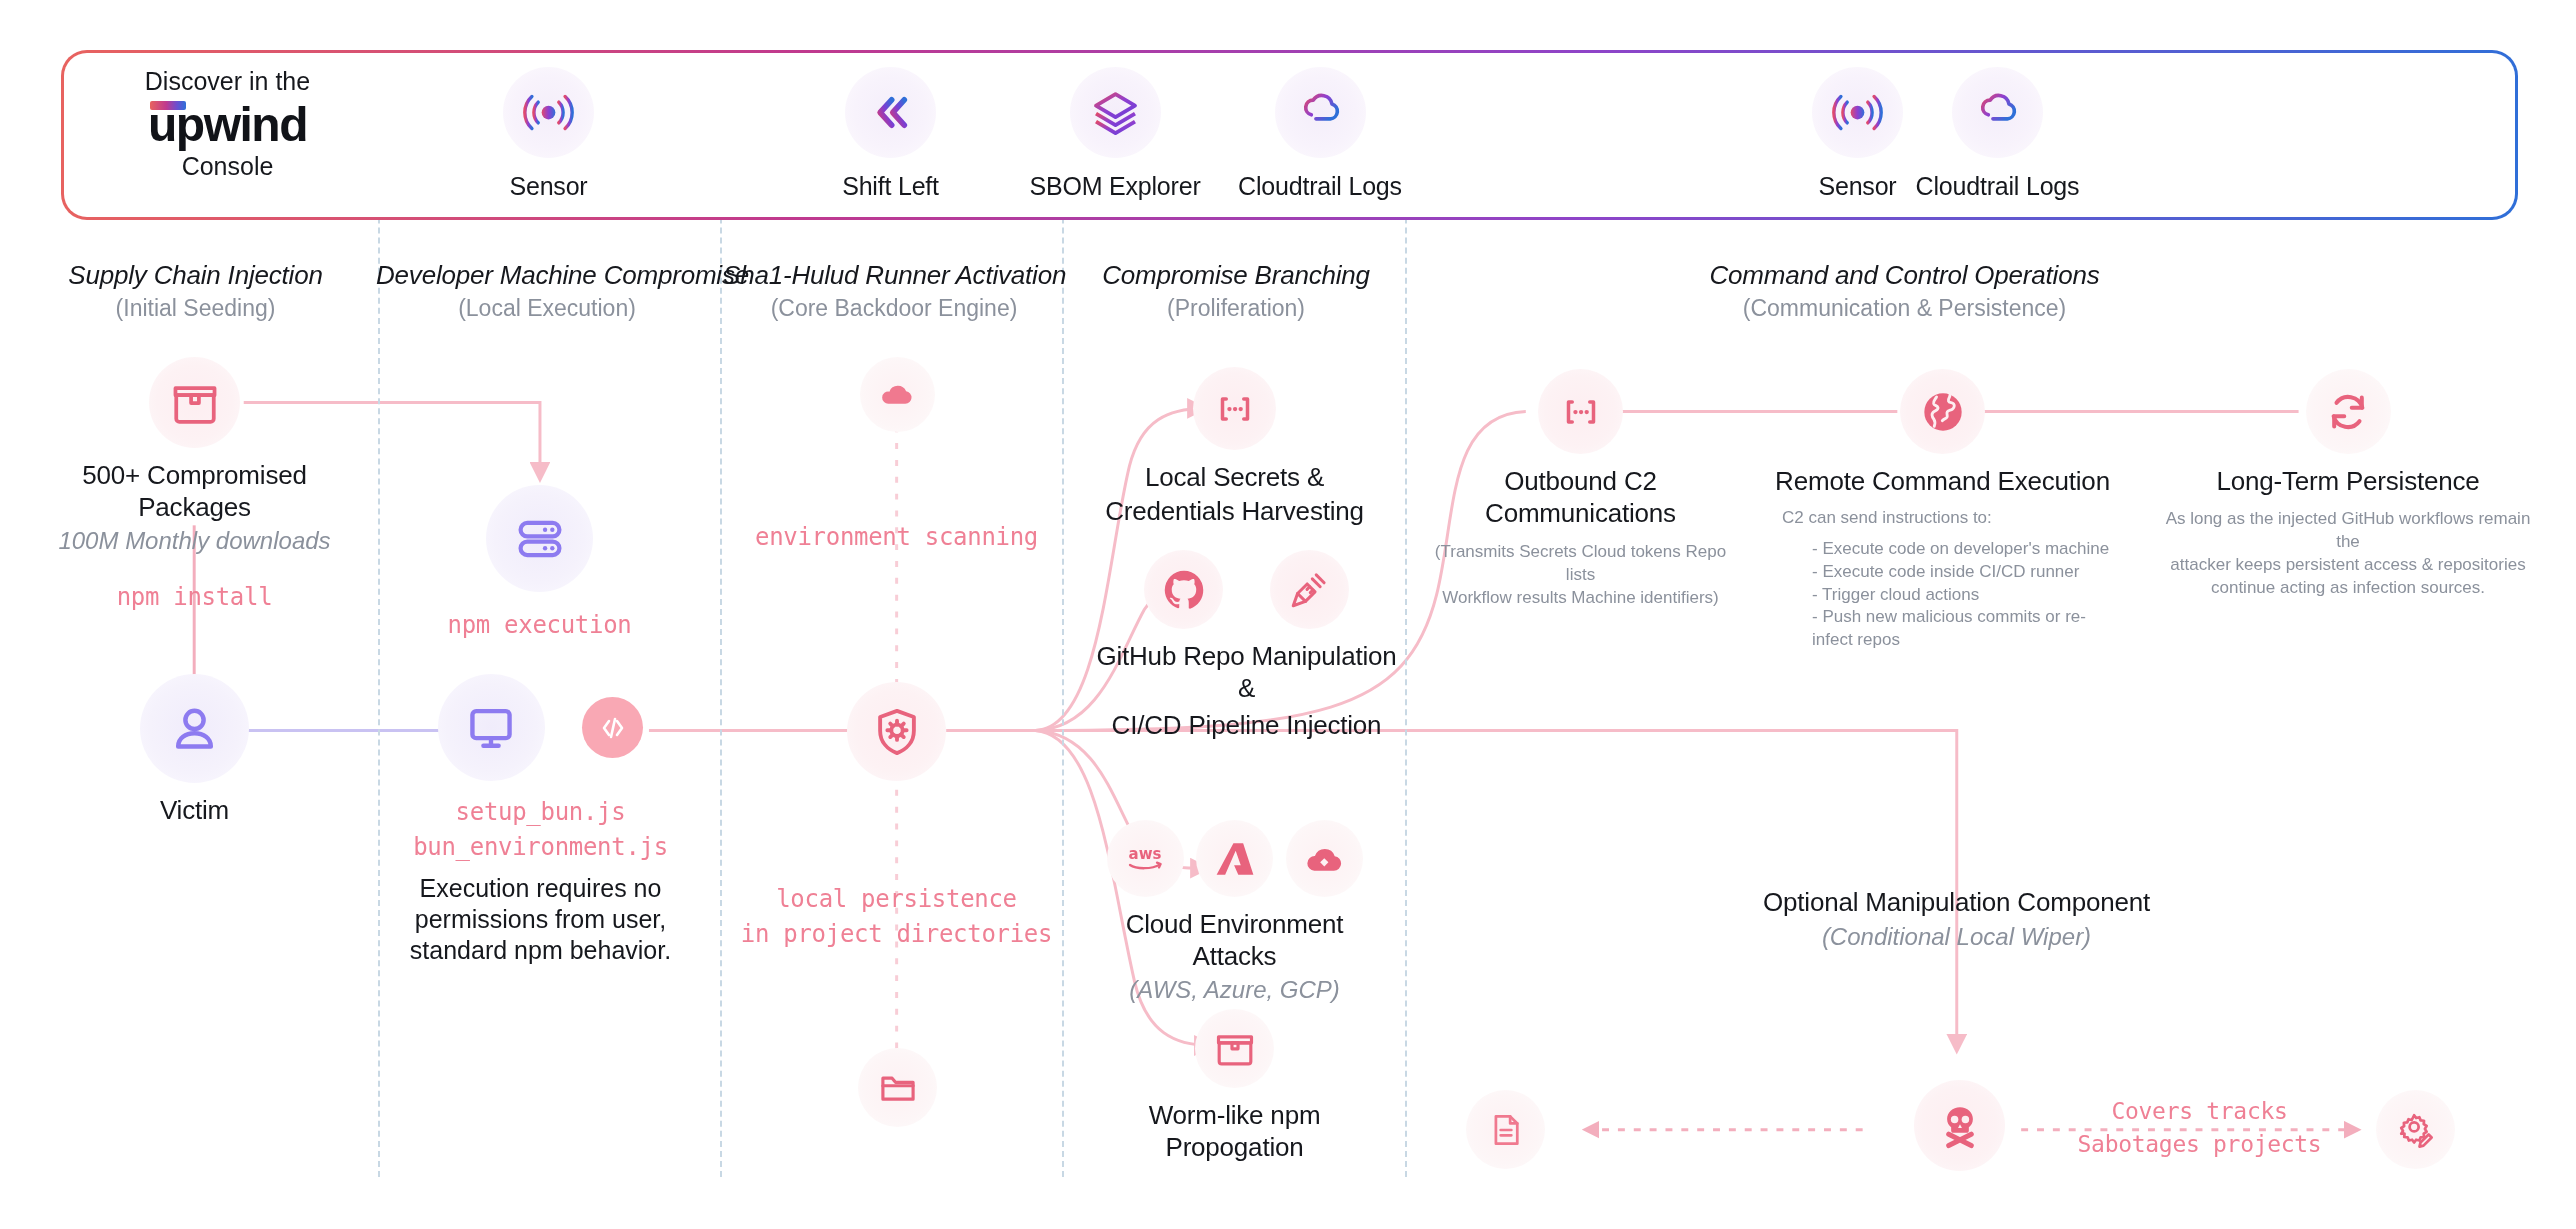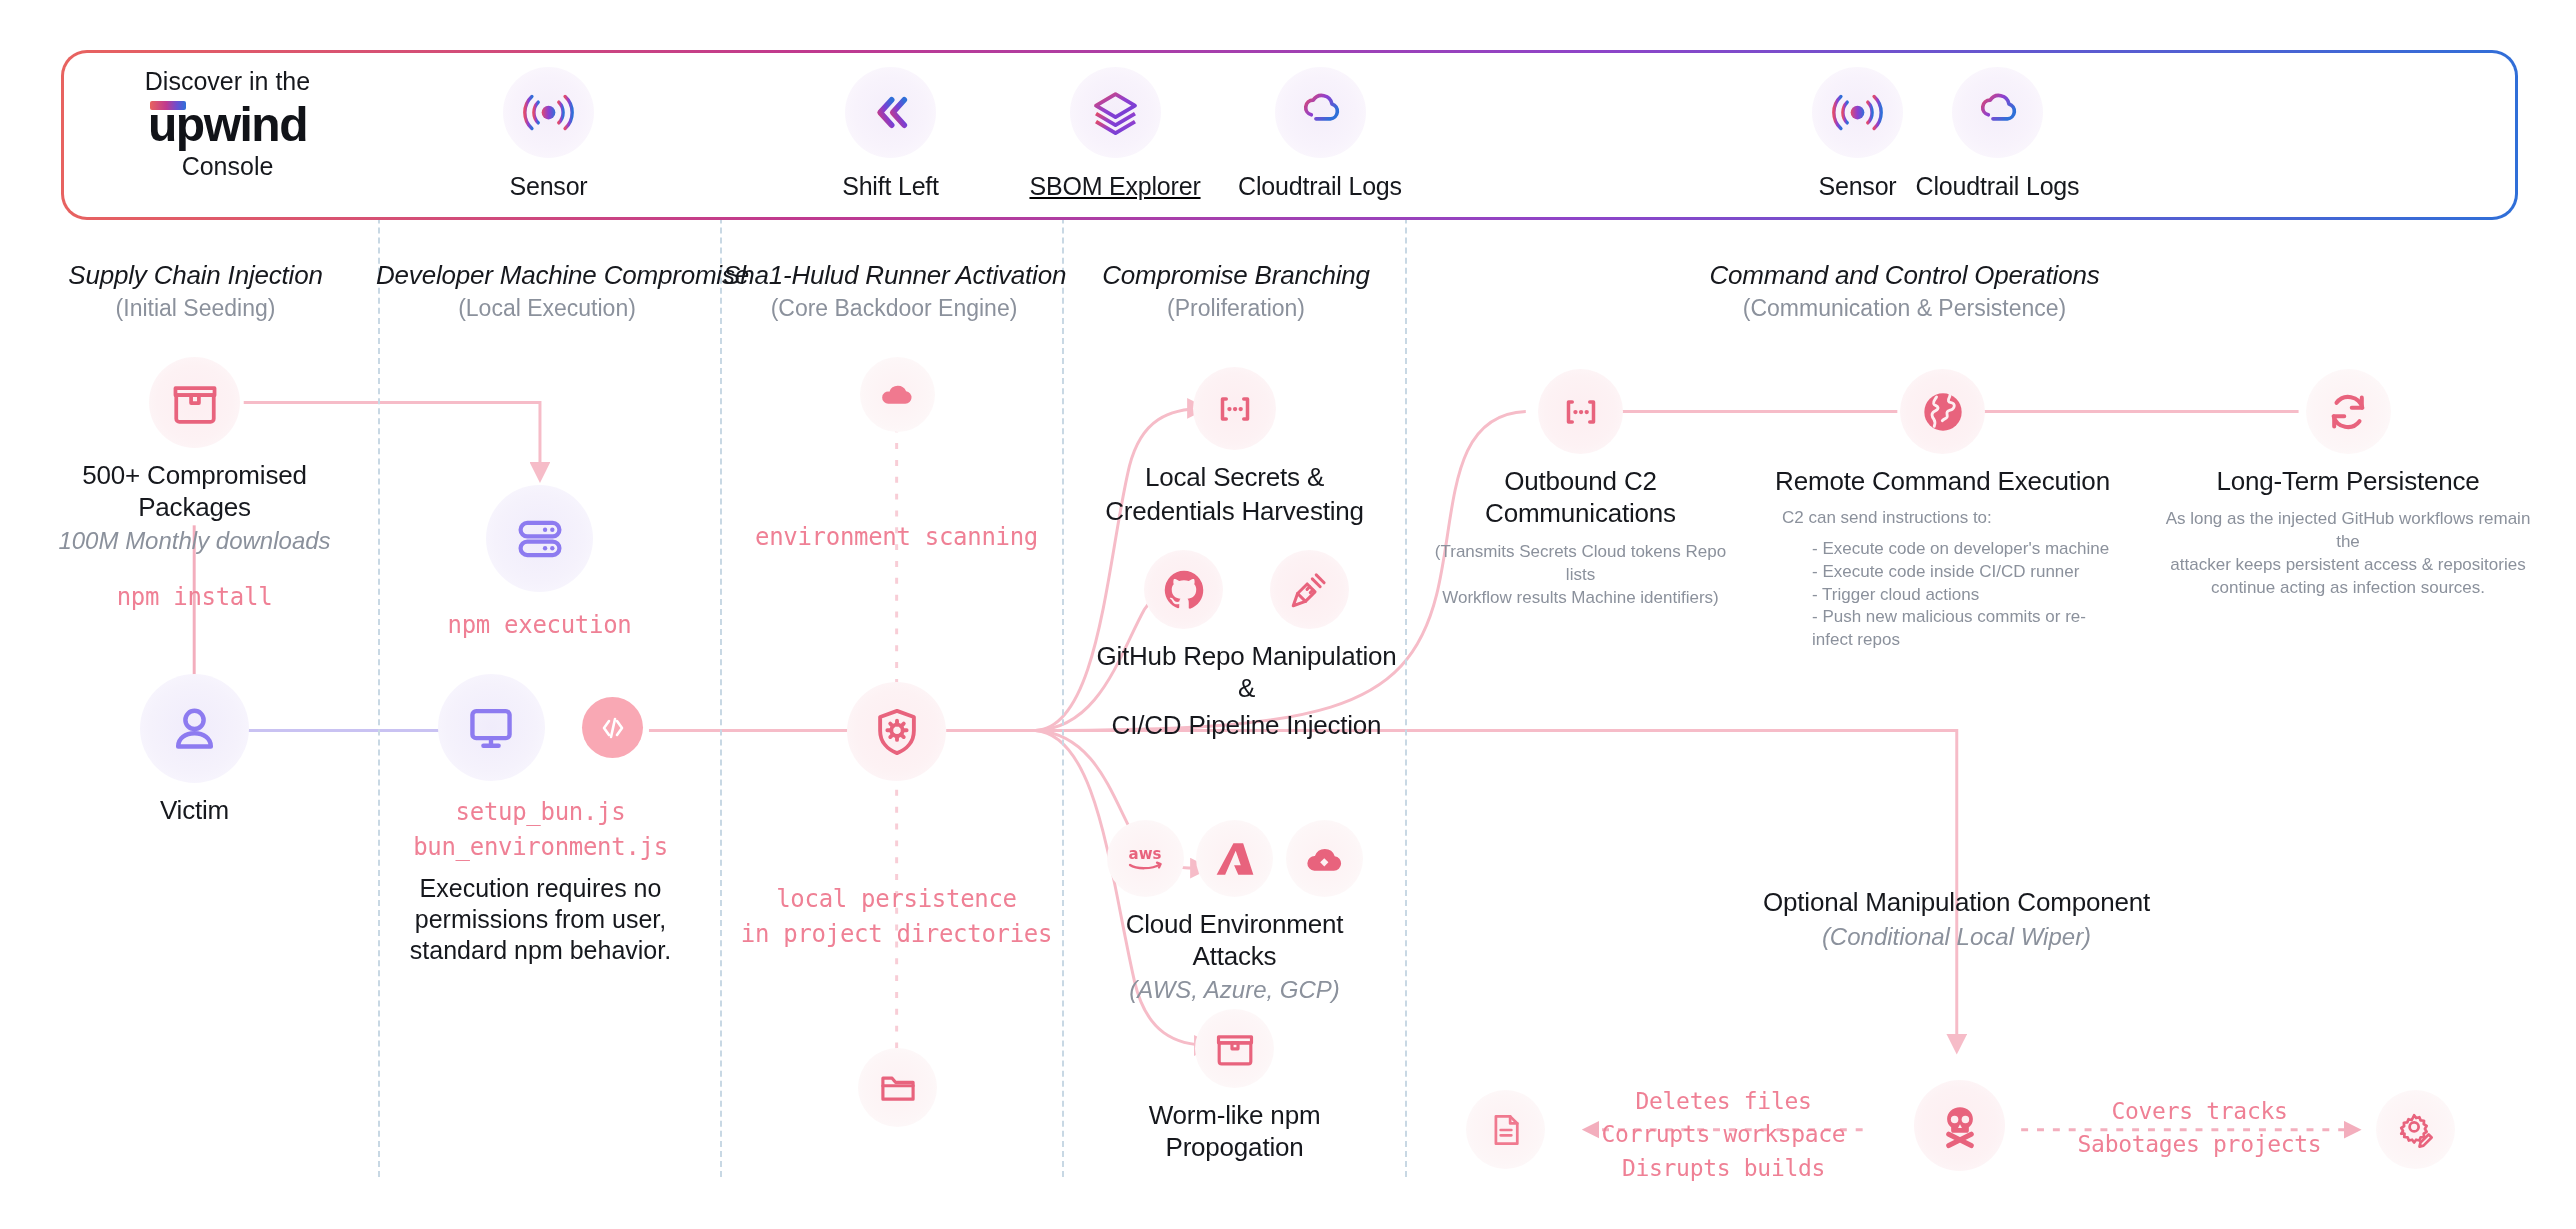--- a/index.html
+++ b/index.html
@@ -171,21 +171,21 @@
               <stop offset="1" stop-color="#2f6fd8"></stop>
         </linearGradient>
           </defs>
         <path d="M25 13L15 24l10 11" stroke="url(#gShift)" stroke-width="5" stroke-linecap="round" stroke-linejoin="round"></path>
         <path d="M36 13L26 24l10 11" stroke="url(#gShift)" stroke-width="5" stroke-linecap="round" stroke-linejoin="round"></path>
       </svg>
     </div>
     <div class="blabel">Shift Left</div>
   </div>
 
-  <div class="bslot" style="left:1006px; width:218px;text-decoration:underline;">
+  <div class="bslot" style="left:1006px; width:218px;">
     <div class="bicon">
       <svg width="55" height="55" viewBox="0 0 48 48" fill="none">
         <defs>
             <linearGradient id="gLay" x1="0" y1="0" x2="1" y2="1">
           <stop offset="0" stop-color="#e0496b"></stop>
               <stop offset="0.5" stop-color="#8e3fd0"></stop>
               <stop offset="1" stop-color="#6a3fd8"></stop>
         </linearGradient>
           </defs>
         <path d="M24 8L41 18 24 28 7 18z" stroke="url(#gLay)" stroke-width="3.4" stroke-linejoin="round"></path>
@@ -494,25 +494,20 @@
   <div class="node" style="left:1464px; top:1090px; width:83px;">
     <div class="circ pinkfaint" style="width:79px;height:79px;">
       <svg width="38" height="38" viewBox="0 0 32 32" fill="none" stroke="#f0798f" stroke-width="2.3" stroke-linejoin="round" stroke-linecap="round">
         <path d="M7.5 4.5h12l6 6v17h-18z"></path>
           <path d="M19.5 4.5v6h6"></path>
         <path d="M11.5 16h9M11.5 20.5h9"></path>
       </svg>
     </div>
   </div>
 
-  <div class="mono" style="position:absolute; left:1575px; top:1085px; width:297px; text-align:center; font-size:23px;">
-    <div>Deletes files</div>
-    <div>Corrupts workspace</div>
-    <div>Disrupts builds</div>
-  </div>
 
   <div class="node" style="left:1914px; top:1080px; width:89px;">
     <div class="circ pink" style="width:91px;height:91px;">
       <svg width="48" height="48" viewBox="0 0 32 32" fill="#e8637d">
         <path d="M16 3.5c-5 0-8.6 3.4-8.6 7.9 0 2.6 1.2 4.4 2.7 5.5v2.2c0 .8.6 1.4 1.4 1.4h9c.8 0 1.4-.6 1.4-1.4v-2.2c1.5-1.1 2.7-2.9 2.7-5.5 0-4.5-3.6-7.9-8.6-7.9z"></path>
         <circle cx="12.4" cy="11.6" r="2.5" fill="#fdeef1"></circle>
         <circle cx="19.6" cy="11.6" r="2.5" fill="#fdeef1"></circle>
         <path d="M16 14.8l-1.3 2.6h2.6z" fill="#fdeef1"></path>
         <path d="M8.5 21.5l15 7.5M23.5 21.5l-15 7.5" stroke="#e8637d" stroke-width="3.4" stroke-linecap="round" fill="none"></path>
       </svg>

